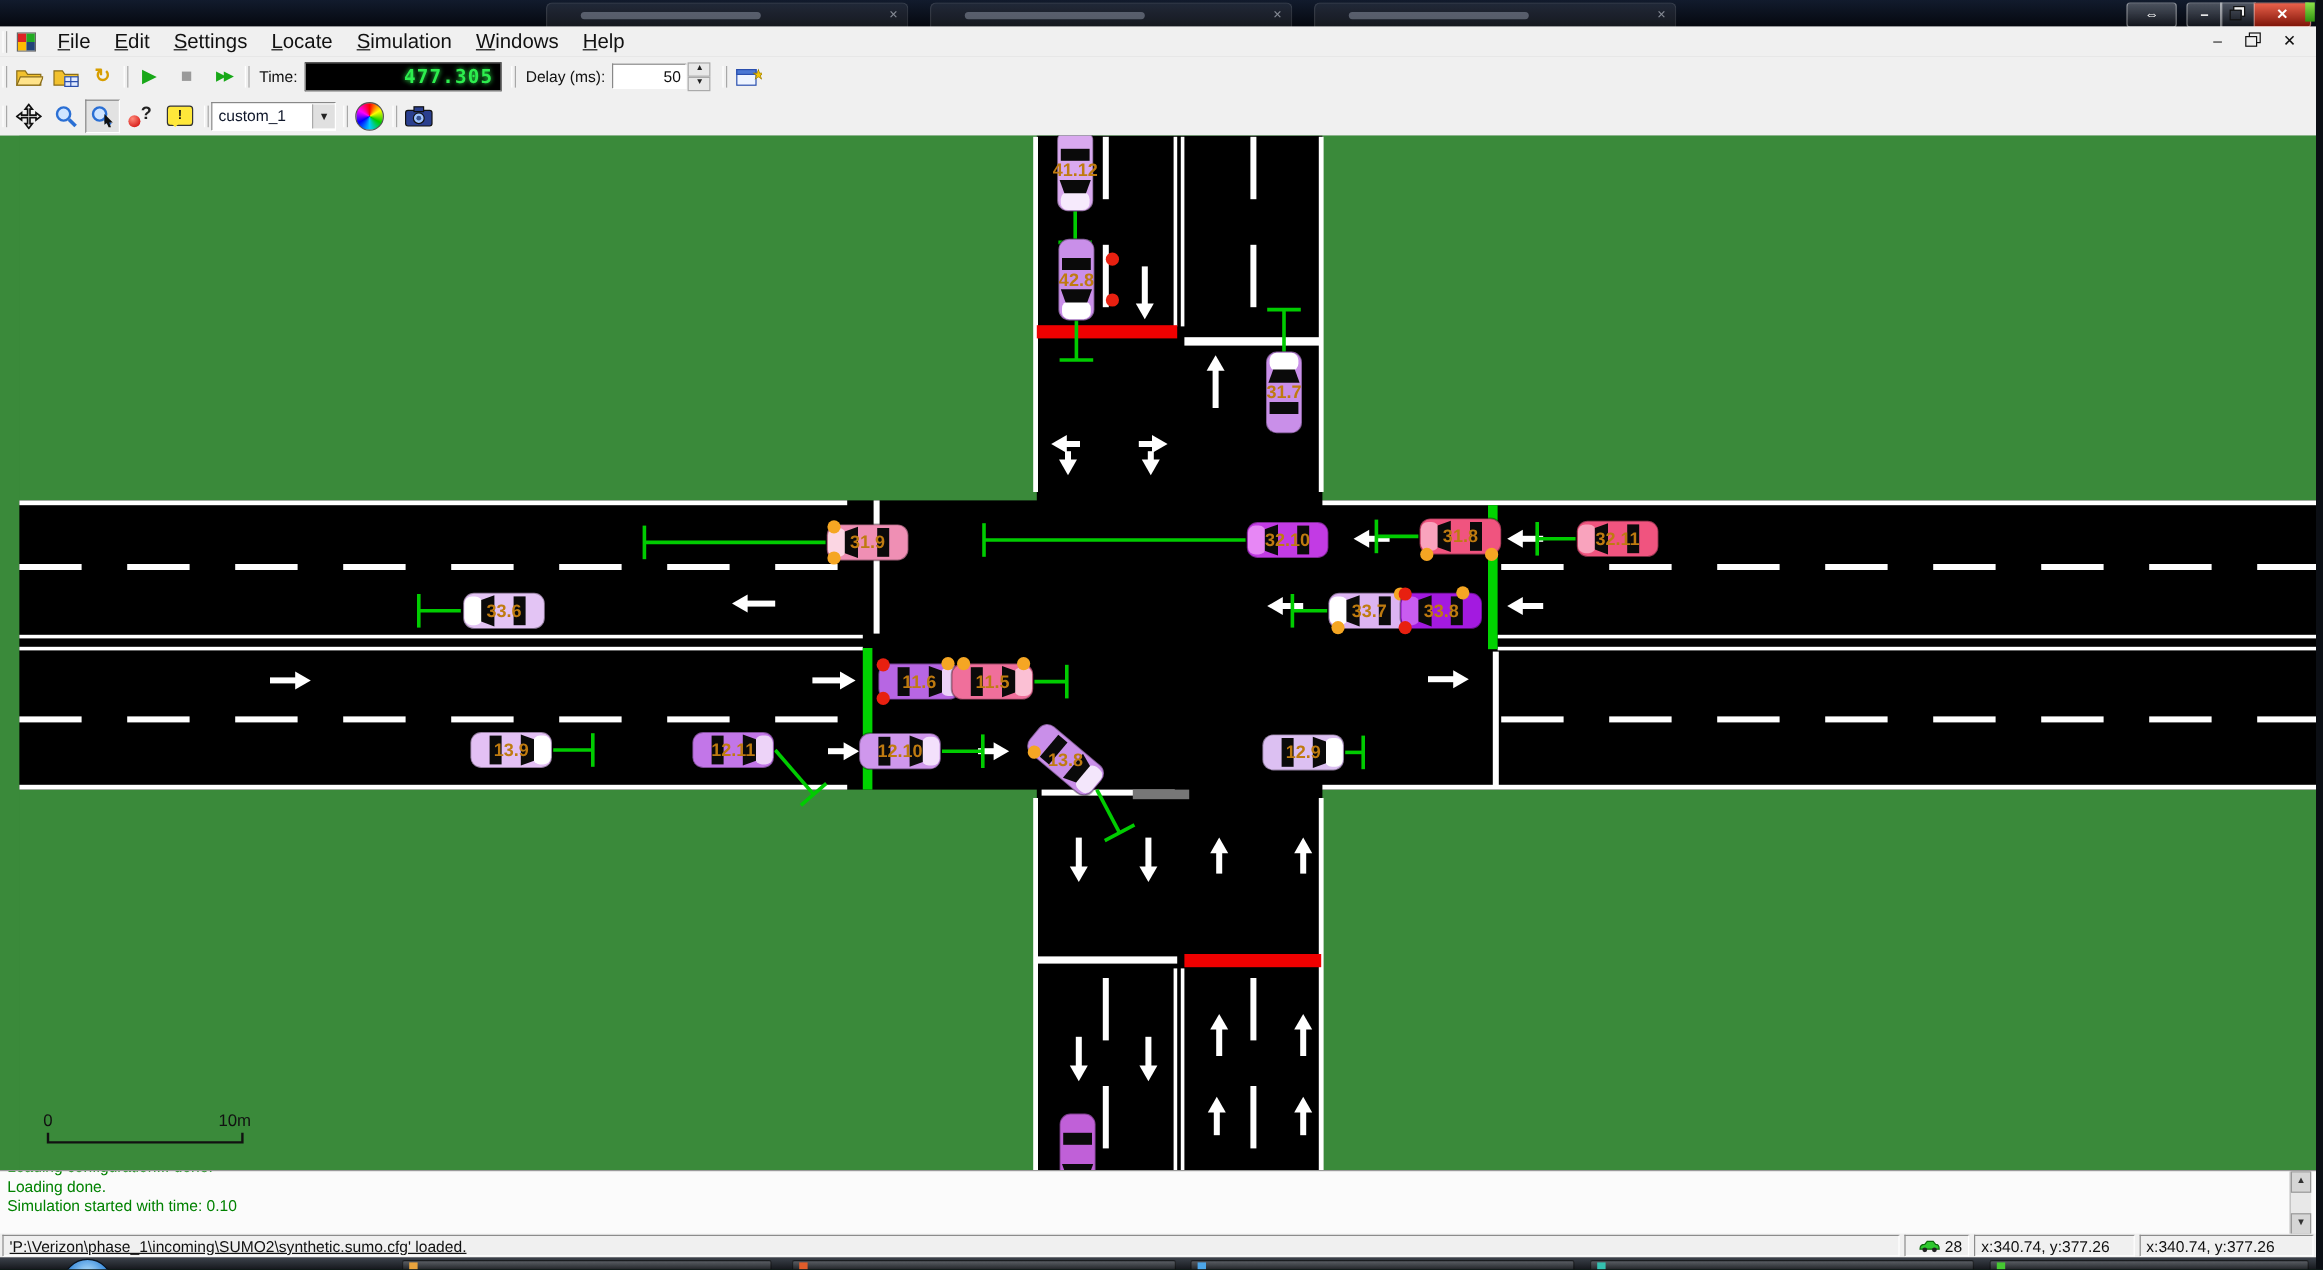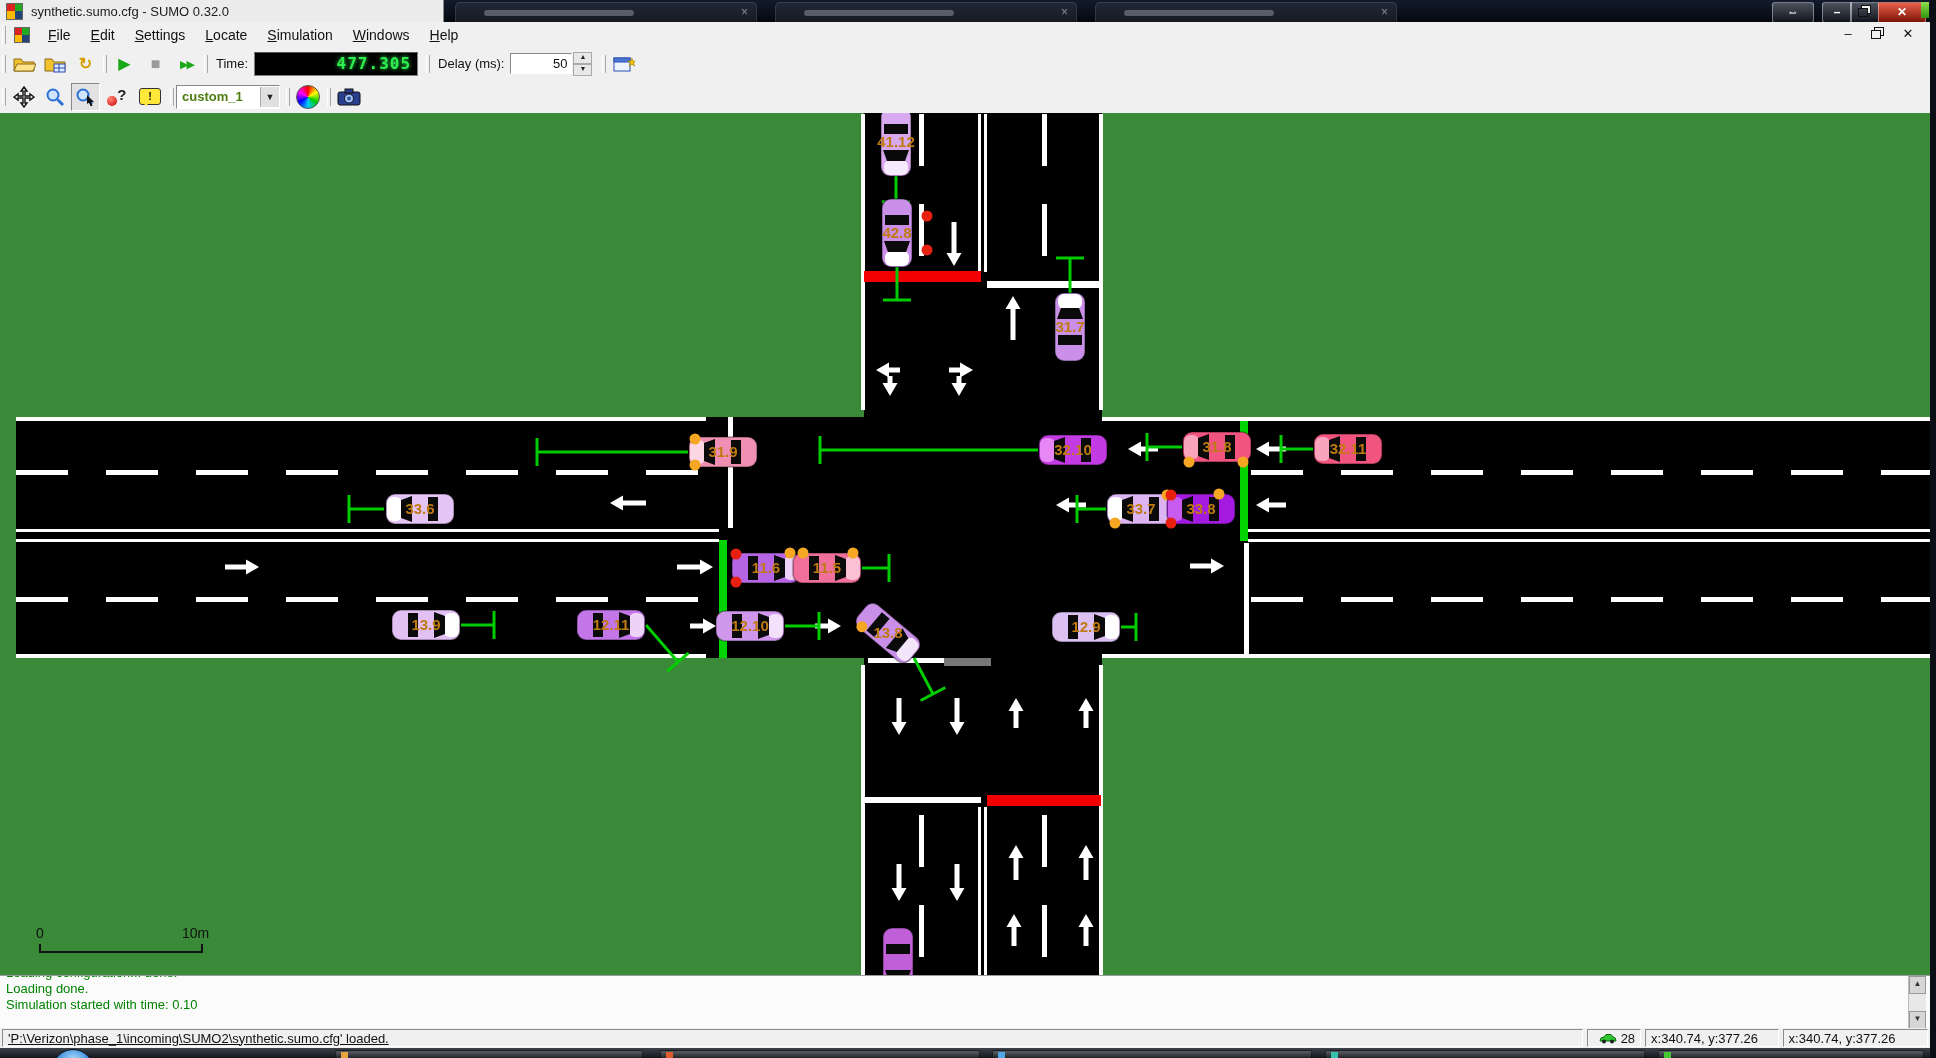--- a/index.html
+++ b/index.html
@@ -29,21 +29,21 @@
   #corner-chip{left:1921px;top:2px;width:8px;height:16px;background:linear-gradient(#8de24a,#2f9410);}
 
   
   #menurow{left:0;top:22px;width:1930px;height:25px;background:#f0f0f0;border-bottom:1px solid #c9c9c9;
            display:flex;align-items:center;}
   .gripv{width:2px;height:18px;border-left:1px solid #ffffff;border-right:1px solid #a8a8a8;margin:0 2px;}
   #mdi-logo{width:14px;height:14px;margin:0 8px 0 6px;background:#f2f2f2;border:1px solid #666;
             display:grid;grid-template-columns:1fr 1fr;grid-template-rows:1fr 1fr;}
   #mdi-logo i:nth-child(1){background:#d22;}#mdi-logo i:nth-child(2){background:#2a2;}
   #mdi-logo i:nth-child(3){background:#fb0;}#mdi-logo i:nth-child(4){background:#247;}
-  .menu-item{display:inline-block;padding:3px 10px;font-size:14px;color:#111;}
+  .menu-item{display:inline-block;padding:3px 10px;font-size:17px;color:#111;}
   .menu-item::first-letter{text-decoration:underline;}
   #mdi-buttons{position:absolute;right:10px;top:3px;display:flex;gap:6px;}
   .mdibtn{width:22px;height:17px;text-align:center;font-size:13px;line-height:15px;color:#111;
           background:#f0f0f0;border:1px solid #f0f0f0;}
   .glyph-restore{display:inline-block;width:8px;height:7px;border:1px solid #111;
                  box-shadow:3px -3px 0 -1px #f0f0f0,3px -3px 0 0 #111;position:relative;top:1px;left:-2px;}
 
   
   .toolbar{left:0;width:1930px;height:33px;background:#f0f0f0;border-bottom:1px solid #cfcfcf;
            display:flex;align-items:center;}
@@ -58,21 +58,21 @@
        color:#2dee4e;font-family:"DejaVu Sans Mono",monospace;font-weight:bold;font-size:16px;
        text-align:right;line-height:22px;padding-right:6px;letter-spacing:1px;
        text-shadow:0 0 4px #2dee4e;}
   #delaybox{width:52px;height:19px;background:#fff;border:1px solid #888;border-bottom-color:#fff;
             border-right-color:#fff;font-size:13px;text-align:right;padding:0 4px;line-height:19px;color:#111;}
   #spinners{display:flex;flex-direction:column;margin-left:1px;}
   .spin{width:17px;height:10px;background:#e8e8e8;border:1px solid #aaa;font-size:7px;line-height:8px;
         text-align:center;color:#222;}
   #dropdown{width:102px;height:22px;background:#fff;border:1px solid #888;border-bottom-color:#fff;
             border-right-color:#fff;display:flex;align-items:center;}
-  #dropdown .val{flex:1;font-size:13px;padding-left:5px;color:#4d7c0f;font-weight:bold;}
+  #dropdown .val{flex:1;font-size:13px;padding-left:5px;color:#0f172a;}
   #dropdown .arrowbtn{width:18px;height:20px;background:#e0e0e0;border-left:1px solid #aaa;
                       font-size:9px;text-align:center;line-height:20px;color:#222;}
   #colorwheel{width:22px;height:22px;border-radius:50%;
       background:conic-gradient(#f00,#ff0,#0c0,#0cf,#00f,#f0f,#f00);border:1px solid #555;}
   .bubble{width:20px;height:15px;background:#ffe83a;border:1px solid #333;border-radius:3px;
           font-size:11px;font-weight:bold;text-align:center;line-height:14px;color:#111;position:relative;}
   .bubble:after{content:"";position:absolute;left:3px;bottom:-5px;border:3px solid transparent;
           border-top-color:#ffe83a;}
   .locwrap{position:relative;width:22px;height:22px;}
   .locdot{position:absolute;left:1px;bottom:2px;width:10px;height:10px;border-radius:50%;
@@ -122,29 +122,20 @@
       <span class="bar"></span>
       <span class="tx">×</span>
     </div>
     <div class="ghost-tab abs" style="left:775px;">
       <span class="bar"></span>
       <span class="tx">×</span>
     </div>
     <div class="ghost-tab abs" style="left:1095px;">
       <span class="bar"></span>
       <span class="tx">×</span>
-    </div>
-    <div id="titleseg" class="abs">
-      <span id="sumo-logo">
-          <i></i>
-          <i></i>
-          <i></i>
-          <i></i>
-        </span>
-      <span id="win-title">synthetic.sumo.cfg - SUMO 0.32.0</span>
     </div>
     <div class="aerobtn abs" style="left:1772px;width:40px;">⇔</div>
     <div class="aerobtn abs" style="left:1822px;width:28px;border-radius:3px 0 0 3px;">–</div>
     <div class="aerobtn abs" style="left:1850px;width:28px;border-radius:0;"><span class="glyph-restore"></span></div>
     <div class="aerobtn aeroclose abs" style="left:1878px;width:46px;border-radius:0 3px 3px 0;">✕</div>
     <div id="corner-chip" class="abs"></div>
   </div>
 
   <div id="menurow" class="abs">
     <span class="gripv"></span>

